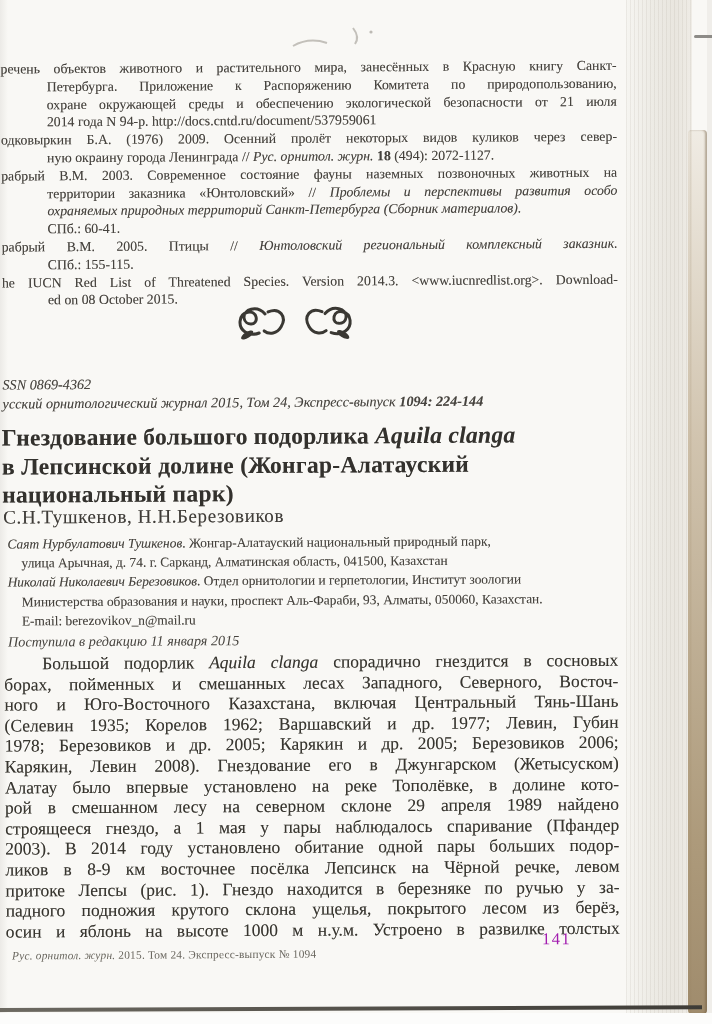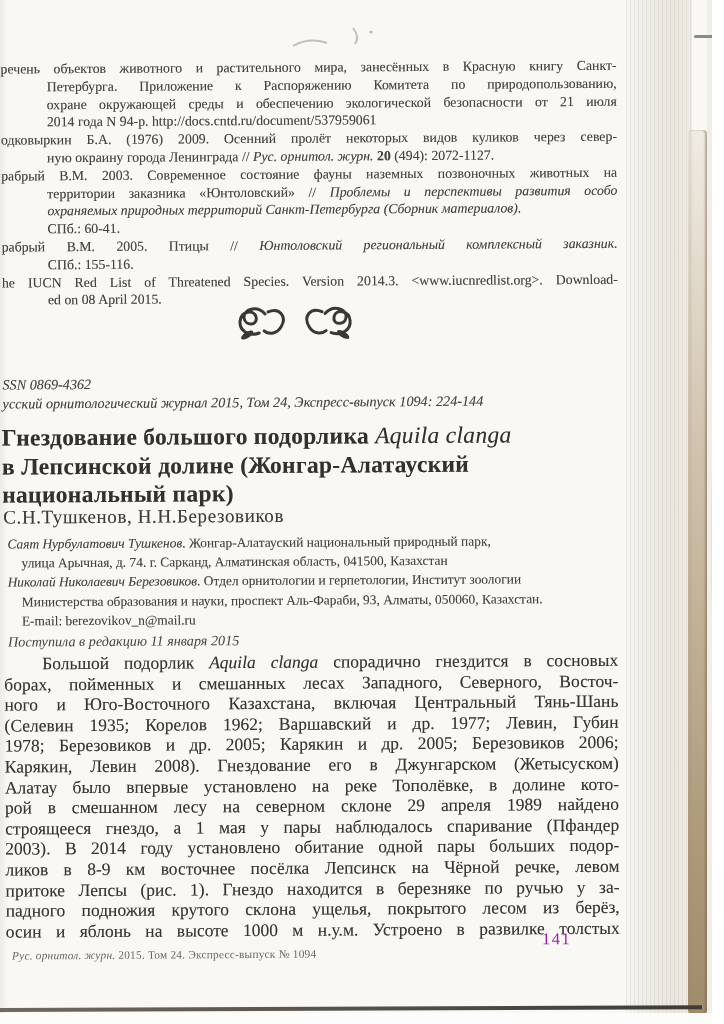--- a/index.html
+++ b/index.html
@@ -29,21 +29,21 @@
     background:linear-gradient(90deg,#6d6a62 0,#57544d 45%,#3e3c37 100%);
     transform:rotate(-0.22deg); transform-origin:left center;}
   .bottom-white{position:absolute; left:0; top:1013px; width:100%; height:11px; background:#fcfcfb;}
   
   .smudge{position:absolute; left:275px; top:20px; opacity:.55;}
   
   .content{position:absolute; left:0; top:0; width:640px; height:1024px;
     transform:rotate(-0.35deg); transform-origin:40% 30%;}
   .line{white-space:normal;}
   .just{text-align:justify; text-align-last:justify;}
-  .s-i{font-style:italic;} .s-b{font-weight:bold;} .s-bi{font-style:italic; font-weight:normal;}
+  .s-i{font-style:italic;} .s-b{font-weight:bold;} .s-bi{font-style:italic; font-weight:bold;}
   
   .refs{position:absolute; left:2px; top:59px; width:616px;
     font-size:13.8px; line-height:17.8px; color:#45423d;
     text-shadow:0 0 0.4px rgba(70,66,60,0.4);}
   .refs .ind{padding-left:46px;}
   
   .ornament{position:absolute; left:0; top:304px; width:590px; text-align:center;}
   
   .masthead{position:absolute; left:2px; top:374px; width:612px;
     font-size:14.2px; line-height:19px; font-style:italic; color:#46433e;
@@ -97,29 +97,29 @@
   </div>
 
   <div class="content">
 
     <div class="refs">
         <div class="line just"><span>речень объектов животного и растительного мира, занесённых в Красную книгу Санкт-</span></div>
         <div class="line ind just"><span>Петербурга. Приложение к Распоряжению Комитета по природопользованию,</span></div>
         <div class="line ind just"><span>охране окружающей среды и обеспечению экологической безопасности от 21 июля</span></div>
         <div class="line ind"><span>2014 года N 94-р. http://docs.cntd.ru/document/537959061</span></div>
         <div class="line just"><span>одковыркин Б.А. (1976) 2009. Осенний пролёт некоторых видов куликов через север-</span></div>
-        <div class="line ind"><span>ную окраину города Ленинграда // </span><span class="s-i">Рус. орнитол. журн.</span><span> </span><span class="s-b">20</span><span> (494): 2072-1127.</span></div>
+        <div class="line ind"><span>ную окраину города Ленинграда // </span><span class="s-i">Рус. орнитол. журн.</span><span> </span><span class="s-b">18</span><span> (494): 2072-1127.</span></div>
         <div class="line just"><span>рабрый В.М. 2003. Современное состояние фауны наземных позвоночных животных на</span></div>
         <div class="line ind just"><span>территории заказника «Юнтоловский» // </span><span class="s-i">Проблемы и перспективы развития особо</span></div>
         <div class="line ind"><span class="s-i">охраняемых природных территорий Санкт-Петербурга (Сборник материалов).</span></div>
         <div class="line ind"><span>СПб.: 60-41.</span></div>
         <div class="line just"><span>рабрый В.М. 2005. Птицы // </span><span class="s-i">Юнтоловский региональный комплексный заказник.</span></div>
-        <div class="line ind"><span>СПб.: 155-116.</span></div>
+        <div class="line ind"><span>СПб.: 155-115.</span></div>
         <div class="line just"><span>he IUCN Red List of Threatened Species. Version 2014.3. &lt;www.iucnredlist.org&gt;. Download-</span></div>
-        <div class="line ind"><span>ed on 08 April 2015.</span></div>
+        <div class="line ind"><span>ed on 08 October 2015.</span></div>
       </div>
 
     <div class="ornament">
       <span>
         <svg width="120" height="42" viewBox="0 0 120 42">
           <path class="stroke" d="M30 10 C22 1 8 5 9 14 C10 22 23 22 21 13 C19 5 6 7 5 17 C4 26 13 33 24 29"></path>
           <path class="stroke" d="M33 8 C45 3 52 13 46 23 C42 30 34 31 29 27"></path>
           <ellipse cx="12" cy="31" rx="7" ry="3" fill="#3a3833" transform="rotate(-32 12 31)"></ellipse>
           <path class="stroke" d="M90 10 C98 1 112 5 111 14 C110 22 97 22 99 13 C101 5 114 7 115 17 C116 26 107 33 96 29"></path>
           <path class="stroke" d="M87 8 C75 3 68 13 74 23 C78 30 86 31 91 27"></path>

